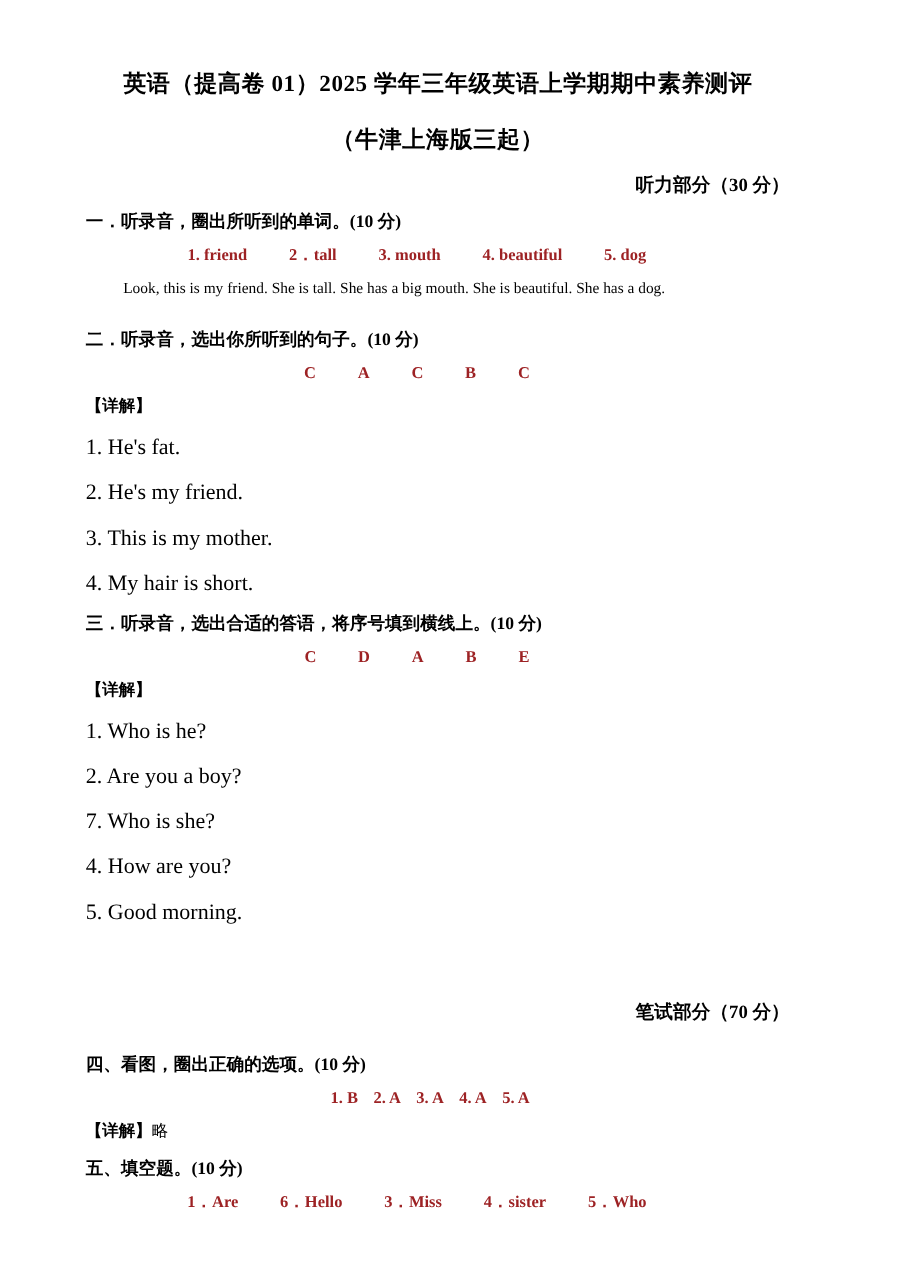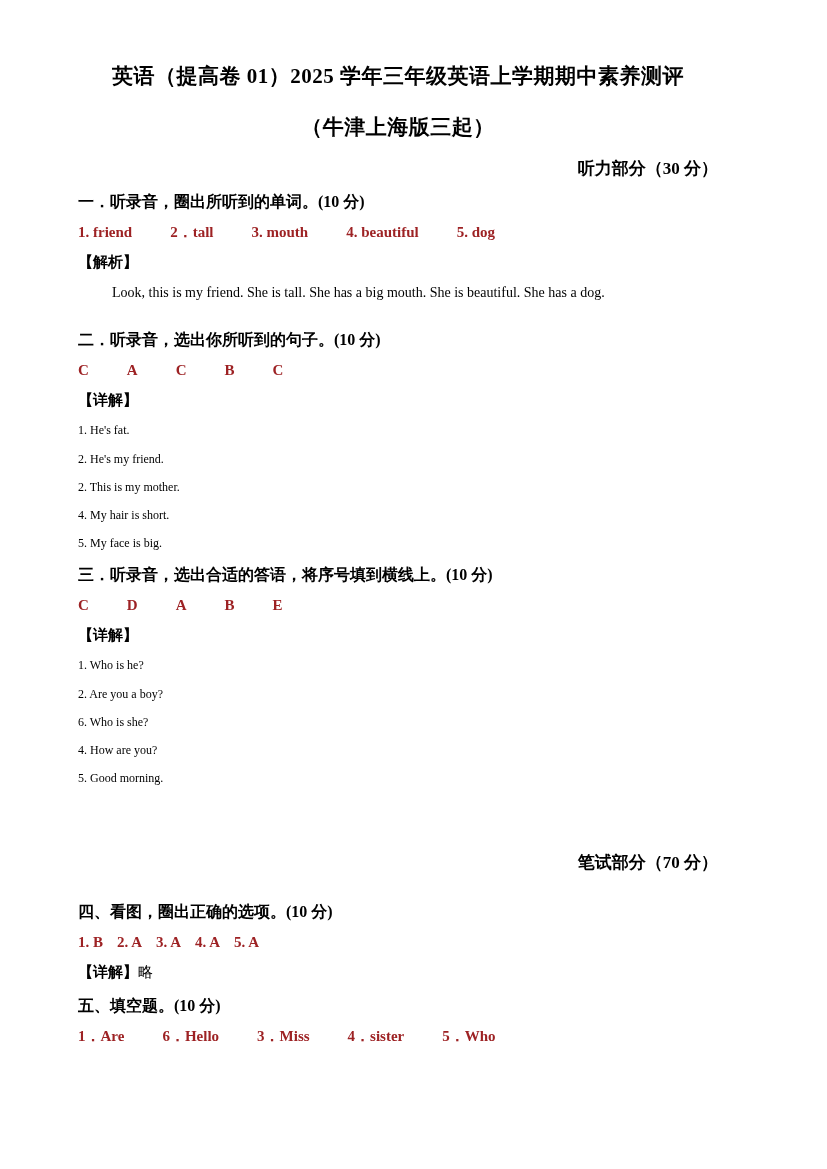--- a/index.html
+++ b/index.html
@@ -51,20 +51,21 @@
     margin-top: 10px;
     margin-bottom: 4px;
     line-height: 1.5;
   }
   .ans-row {
     color: #9d2224;
     font-weight: bold;
     font-size: 15px;
     margin: 6px 0 4px 0;
     line-height: 1.6;
+    text-align: center;
   }
   .ans-row span {
     margin-right: 26px;
     display: inline-block;
   }
   .ans-row.wide span {
     margin-right: 38px;
   }
   .ans-row.tight span {
     margin-right: 14px;
@@ -77,62 +78,60 @@
   }
   .label-bold .plain {
     font-weight: normal;
   }
   .script-line {
     font-size: 14px;
     margin: 8px 0 24px 34px;
     line-height: 1.6;
   }
   .list-line {
-    font-size: 12px;
+    font-size: 20px;
     margin: 9px 0 9px 0;
     line-height: 1.6;
   }
   .spacer-lg { height: 26px; }
 </style>
 </head>
 <body>
 
 <div class="page">
 
   <div class="title-line">英语（提高卷 01）2025 学年三年级英语上学期期中素养测评</div>
   <div class="title-line second">（牛津上海版三起）</div>
 
   <div class="section-center">听力部分（30 分）</div>
 
   <div class="q-head">一．听录音，圈出所听到的单词。(10 分)</div>
   <div class="ans-row wide">
     <span>1. friend</span><span>2．tall</span><span>3. mouth</span><span>4. beautiful</span><span>5. dog</span>
   </div>
-  <div class="label-bold">【解析】</div>
   <div class="script-line">Look, this is my friend. She is tall. She has a big mouth. She is beautiful. She has a dog.</div>
 
   <div class="q-head">二．听录音，选出你所听到的句子。(10 分)</div>
   <div class="ans-row wide">
     <span>C</span><span>A</span><span>C</span><span>B</span><span>C</span>
   </div>
   <div class="label-bold">【详解】</div>
   <div class="list-line">1. He's fat.</div>
   <div class="list-line">2. He's my friend.</div>
-  <div class="list-line">2. This is my mother.</div>
+  <div class="list-line">3. This is my mother.</div>
   <div class="list-line">4. My hair is short.</div>
-  <div class="list-line">5. My face is big.</div>
 
   <div class="q-head">三．听录音，选出合适的答语，将序号填到横线上。(10 分)</div>
   <div class="ans-row wide">
     <span>C</span><span>D</span><span>A</span><span>B</span><span>E</span>
   </div>
   <div class="label-bold">【详解】</div>
   <div class="list-line">1. Who is he?</div>
   <div class="list-line">2. Are you a boy?</div>
-  <div class="list-line">6. Who is she?</div>
+  <div class="list-line">7. Who is she?</div>
   <div class="list-line">4. How are you?</div>
   <div class="list-line">5. Good morning.</div>
 
   <div class="spacer-lg"></div>
 
   <div class="section-center paper">笔试部分（70 分）</div>
 
   <div class="q-head">四、看图，圈出正确的选项。(10 分)</div>
   <div class="ans-row tight">
     <span>1. B</span><span>2. A</span><span>3. A</span><span>4. A</span><span>5. A</span>

